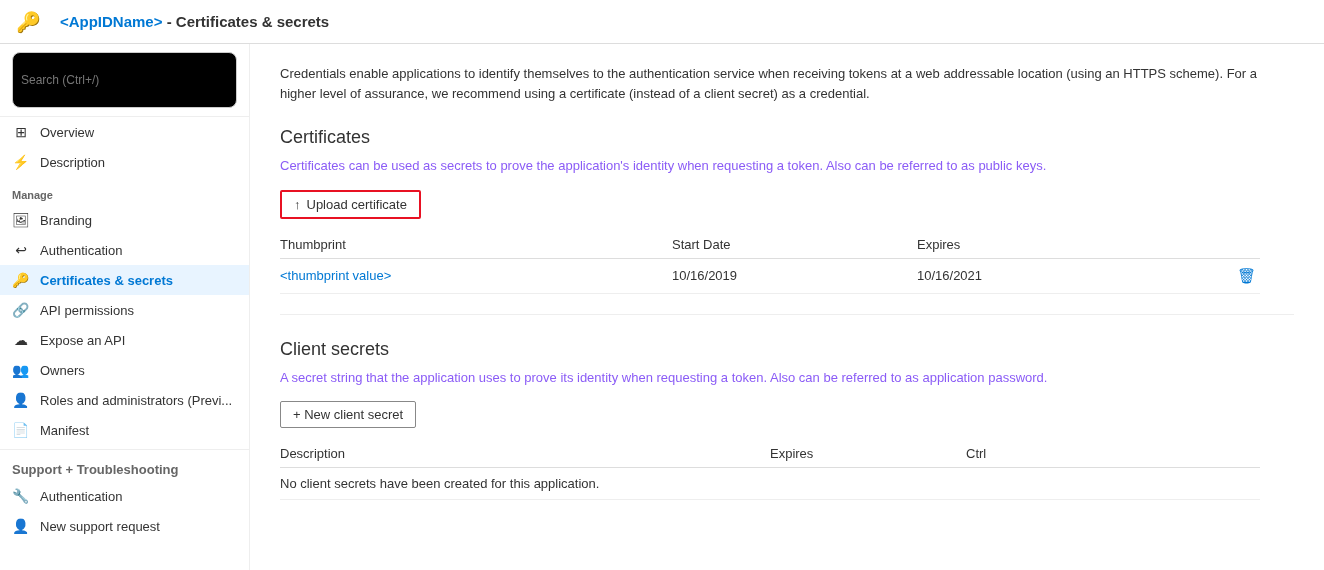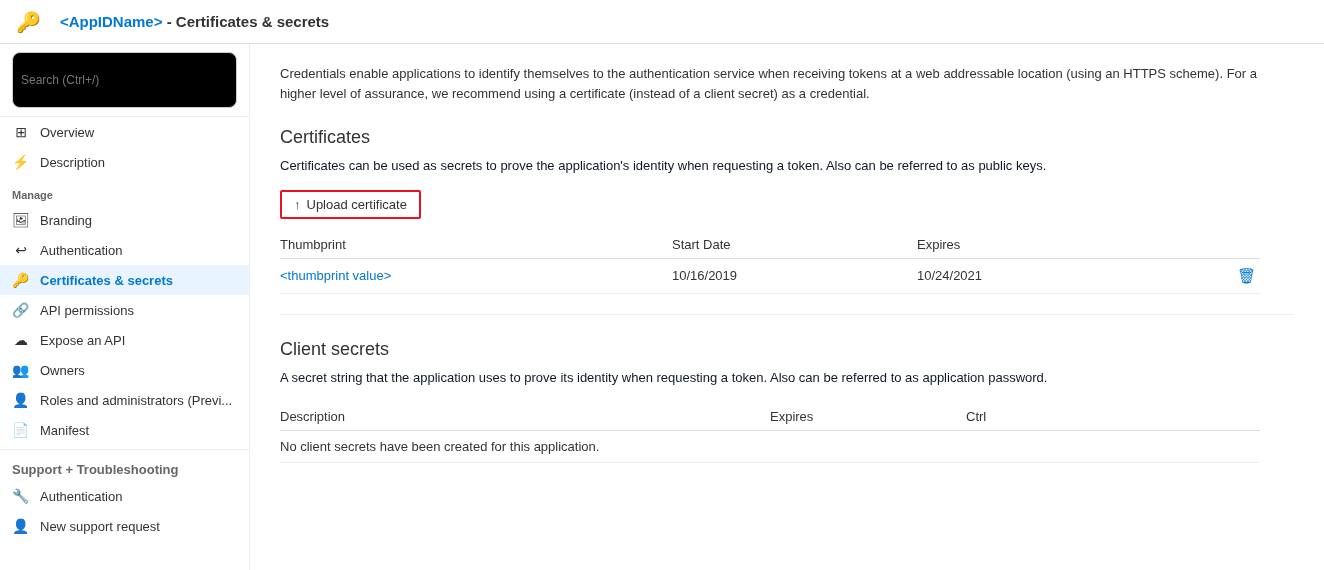--- a/index.html
+++ b/index.html
@@ -43,21 +43,21 @@
     .sidebar-item .icon { width: 18px; text-align: center; font-size: 14px; flex-shrink: 0; }
 
     
     .content {
       flex: 1; overflow-y: auto; padding: 20px 30px 30px 30px;
     }
 
     .intro-text { font-size: 13px; color: #333; margin-bottom: 24px; line-height: 1.5; max-width: 980px; }
 
     .section-title { font-size: 18px; font-weight: 400; color: #333; margin-bottom: 8px; margin-top: 24px; }
-    .section-desc { font-size: 13px; color: #0f172a; margin-bottom: 14px; max-width: 980px; line-height: 1.5; }
+    .section-desc { font-size: 13px; color: #8b5cf6; margin-bottom: 14px; max-width: 980px; line-height: 1.5; }
 
     .btn {
       display: inline-flex; align-items: center; gap: 6px;
       padding: 5px 12px; border: 1px solid #888; background: #fff;
       font-size: 13px; cursor: pointer; color: #333; border-radius: 2px;
     }
     .btn.highlighted { border: 2px solid #e81123; }
 
     
     .cert-table { width: 100%; border-collapse: collapse; margin-top: 10px; max-width: 980px; }
@@ -185,34 +185,37 @@
           <th class="col-thumb">Thumbprint</th>
           <th class="col-start">Start Date</th>
           <th class="col-exp">Expires</th>
           <th class="col-act"></th>
         </tr>
       </thead>
       <tbody>
         <tr>
           <td class="value-link col-thumb">&lt;thumbprint value&gt;</td>
           <td class="col-start">10/16/2019</td>
-          <td class="col-exp">10/24/2021</td>
+          <td class="col-exp">10/16/2021</td>
           <td class="col-act action">
             <span class="delete-icon">🗑</span>
           </td>
         </tr>
       </tbody>
     </table>
 
     <hr class="divider">
 
     
     <h2 class="section-title">Client secrets</h2>
     <p class="section-desc">A secret string that the application uses to prove its identity when requesting a token. Also can be referred to as application password.</p>
 
+    <button class="btn">
+      <span>+ New client secret</span>
+    </button>
 
     <table class="cert-table">
       <thead>
         <tr>
           <th class="col-desc">Description</th>
           <th class="col-expcs">Expires</th>
           <th class="col-val">Ctrl</th>
           <th class="col-actcs"></th>
         </tr>
       </thead>

